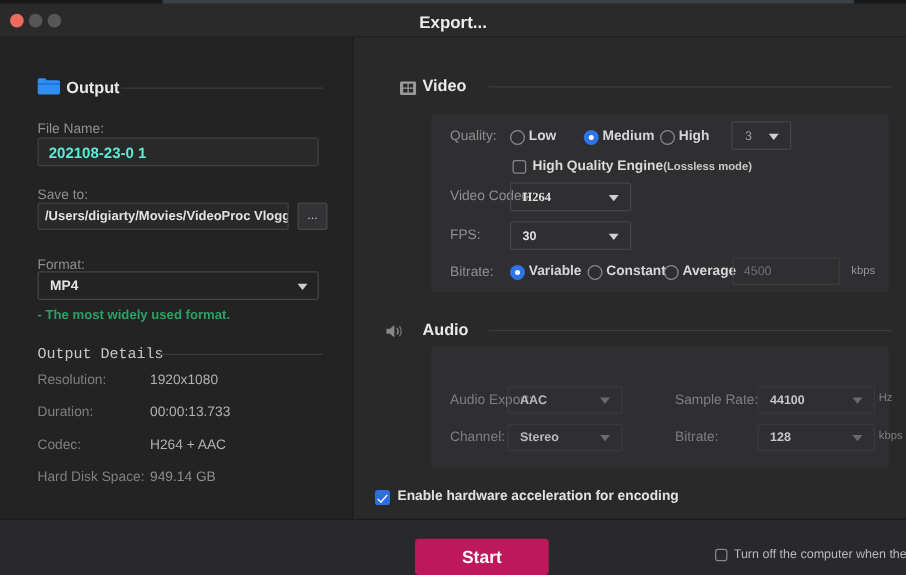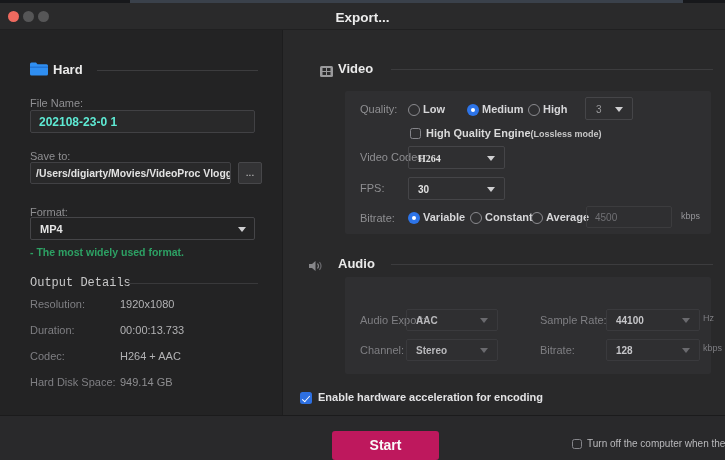--- a/index.html
+++ b/index.html
@@ -80,21 +80,21 @@
   </div>
 
   <div class="abs left-panel"></div>
 
   <span class="abs" style="left:30px;top:62px;">
     <svg width="18" height="14" viewBox="0 0 18 14">
         <path d="M0 2 Q0 0.5 1.5 0.5 L6 0.5 L7.5 2.2 L16.5 2.2 Q18 2.2 18 3.7 L18 12 Q18 13.5 16.5 13.5 L1.5 13.5 Q0 13.5 0 12 Z" fill="#2f8ef1"></path>
         <rect x="0" y="4.6" width="18" height="1.2" fill="#1f6fd0"></rect>
       </svg>
   </span>
-  <span class="abs sec-title" style="left:53px;top:62px;">Hard</span>
+  <span class="abs sec-title" style="left:53px;top:62px;">Output</span>
   <div class="abs hline" style="left:97px;top:70px;width:161px;"></div>
 
   <span class="abs lbl" style="left:30px;top:97px;">File Name:</span>
   <div class="abs field" style="left:30px;top:110px;width:225px;height:23px;line-height:22px;padding-left:8px;font-size:12px;font-weight:bold;">202108-23-0 1</div>
 
   <span class="abs lbl" style="left:30px;top:150px;">Save to:</span>
   <div class="abs field" style="left:30px;top:162px;width:201px;height:22px;line-height:21px;padding-left:5px;font-size:10.4px;font-weight:bold;color:#e2e2e2;">/Users/digiarty/Movies/VideoProc Vlogger/Outpu</div>
   <div class="abs btn-browse" style="left:238px;top:162px;width:24px;height:22px;line-height:20px;">...</div>
 
   <span class="abs lbl" style="left:30px;top:206px;">Format:</span>

